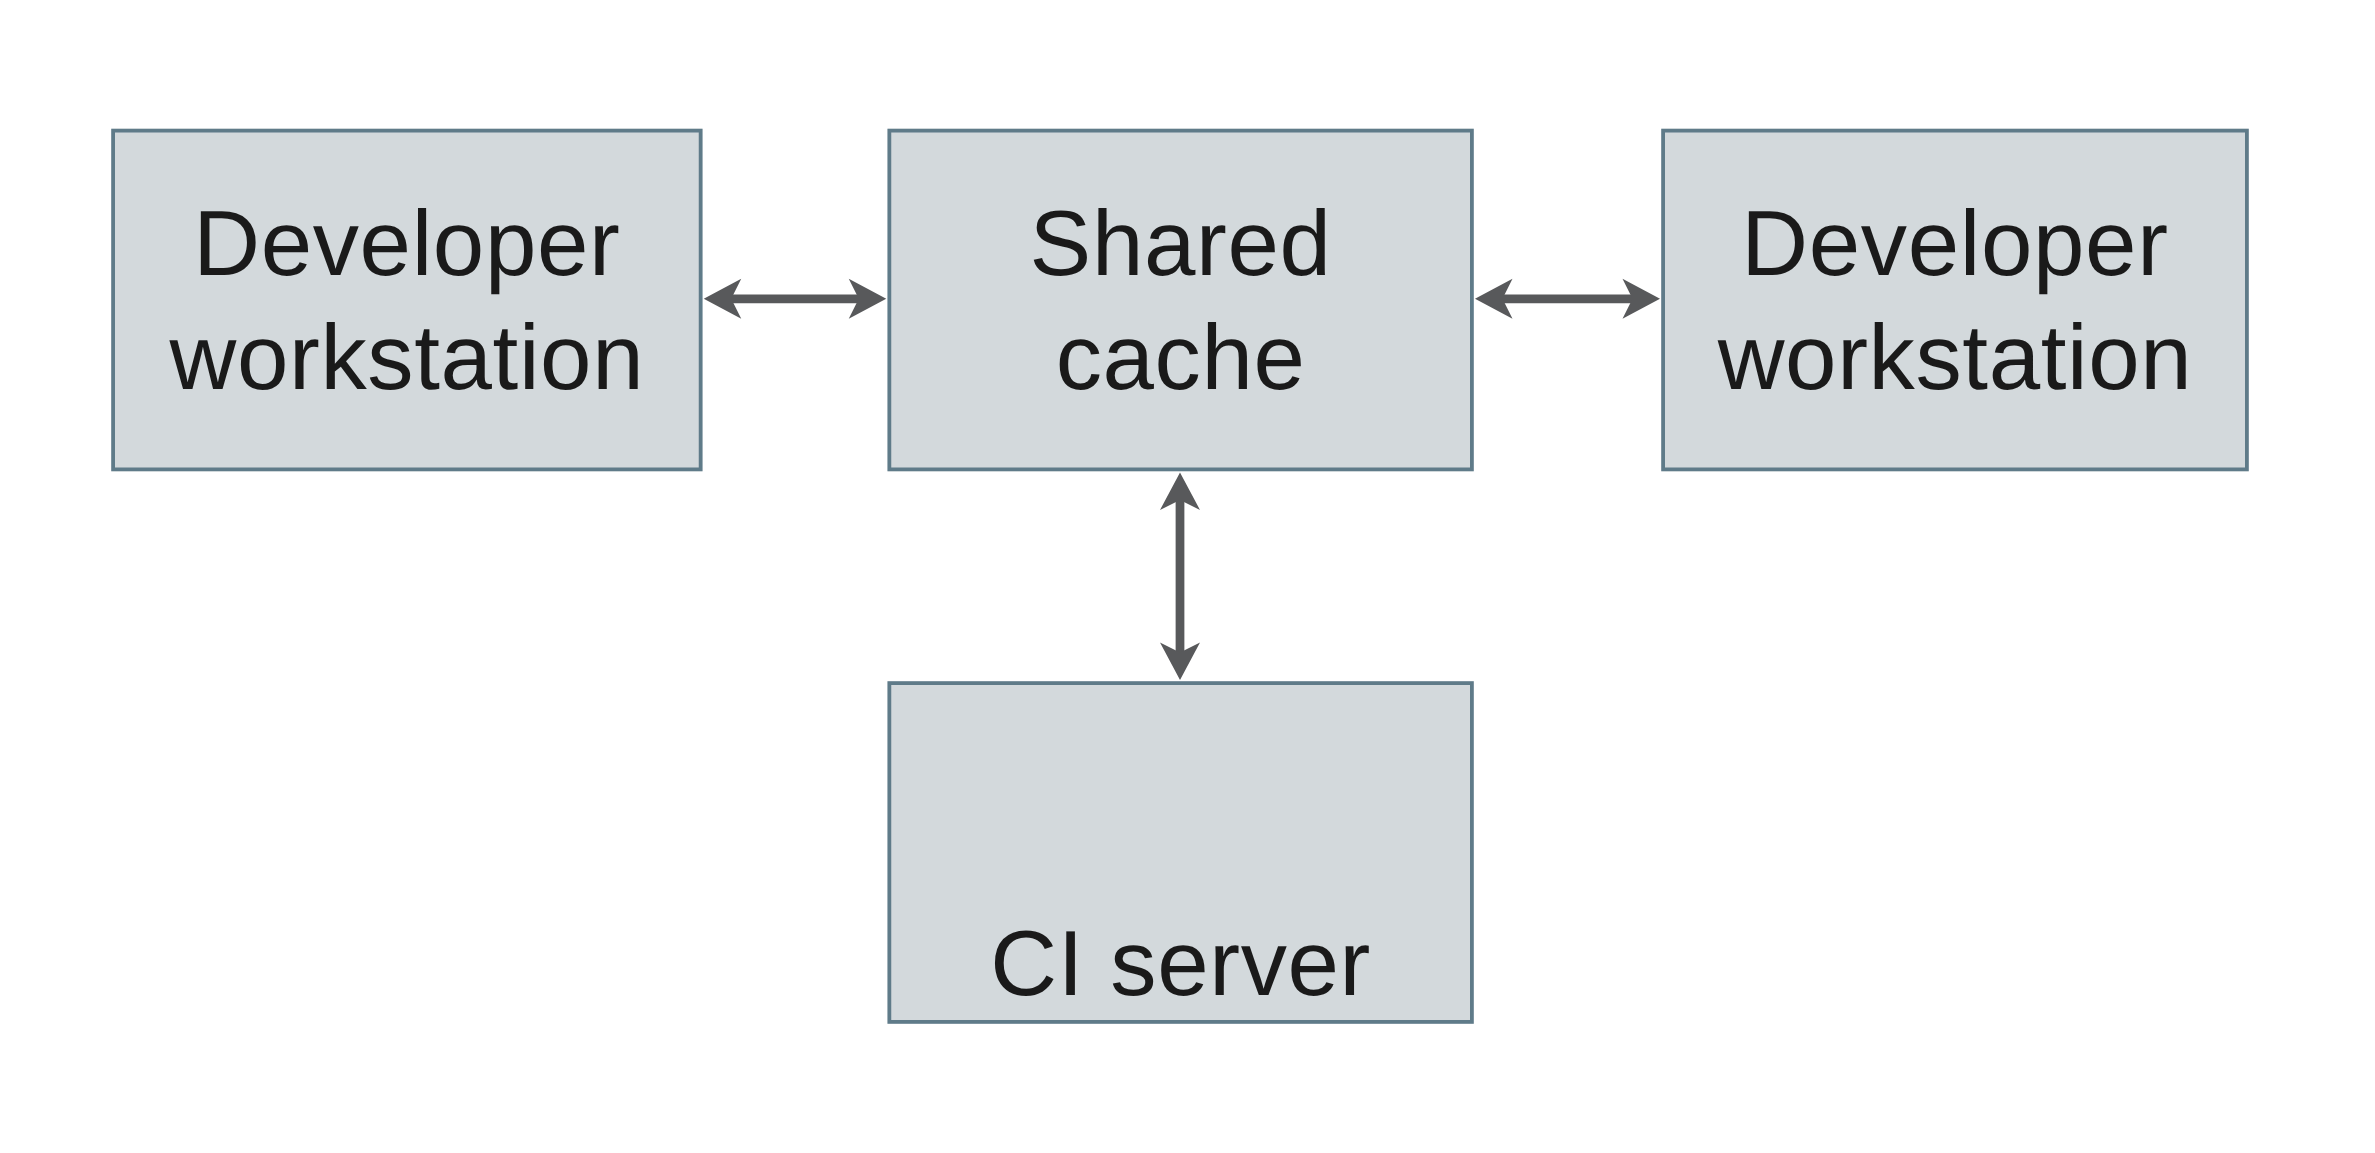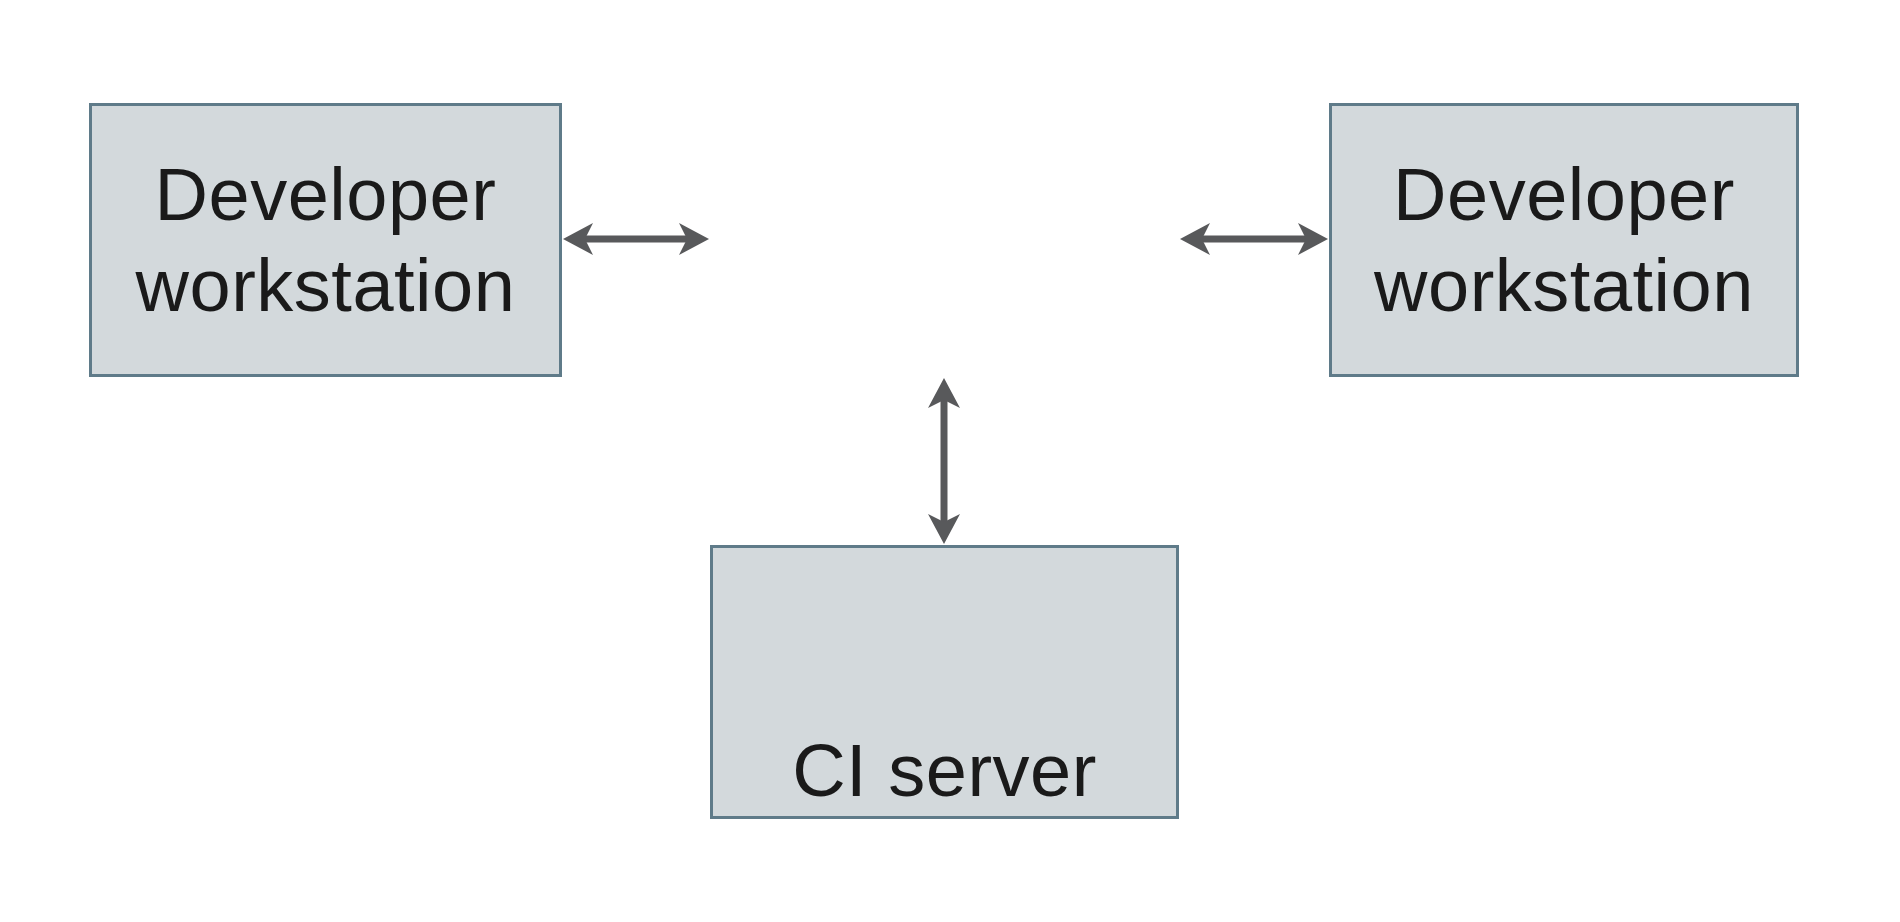--- a/index.html
+++ b/index.html
@@ -73,20 +73,24 @@
       <polygon class="arrowhead" points="944,378 928,408 944,400 960,408"></polygon>
       <polygon class="arrowhead" points="944,544 928,514 944,522 960,514"></polygon>
     </g>
   </svg>
 
   <div class="node node-dev-left">
     <span>Developer</span>
     <span>workstation</span>
   </div>
 
+  <div class="node node-cache">
+    <span>Shared</span>
+    <span>cache</span>
+  </div>
 
   <div class="node node-dev-right">
     <span>Developer</span>
     <span>workstation</span>
   </div>
 
   <div class="node node-ci">
     <span>CI server</span>
   </div>
 

